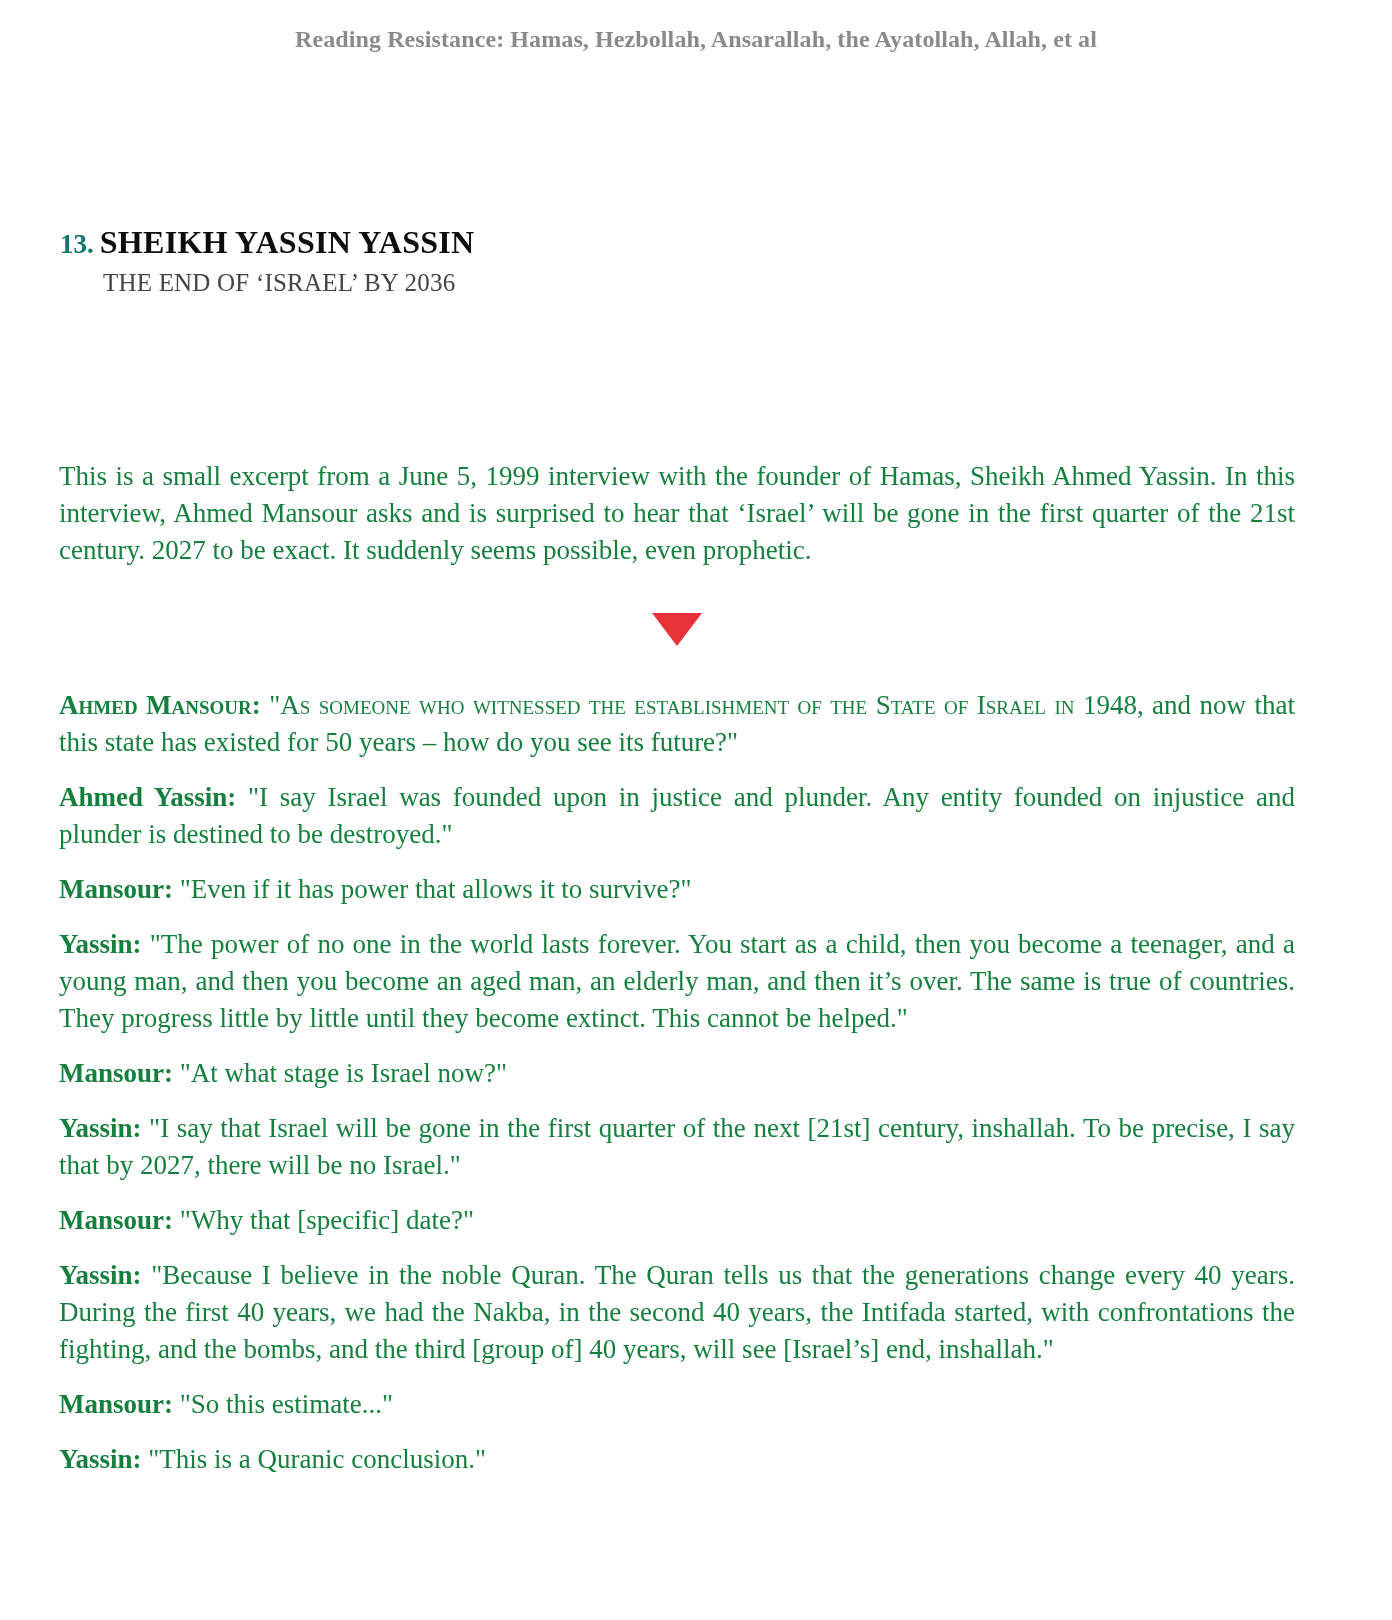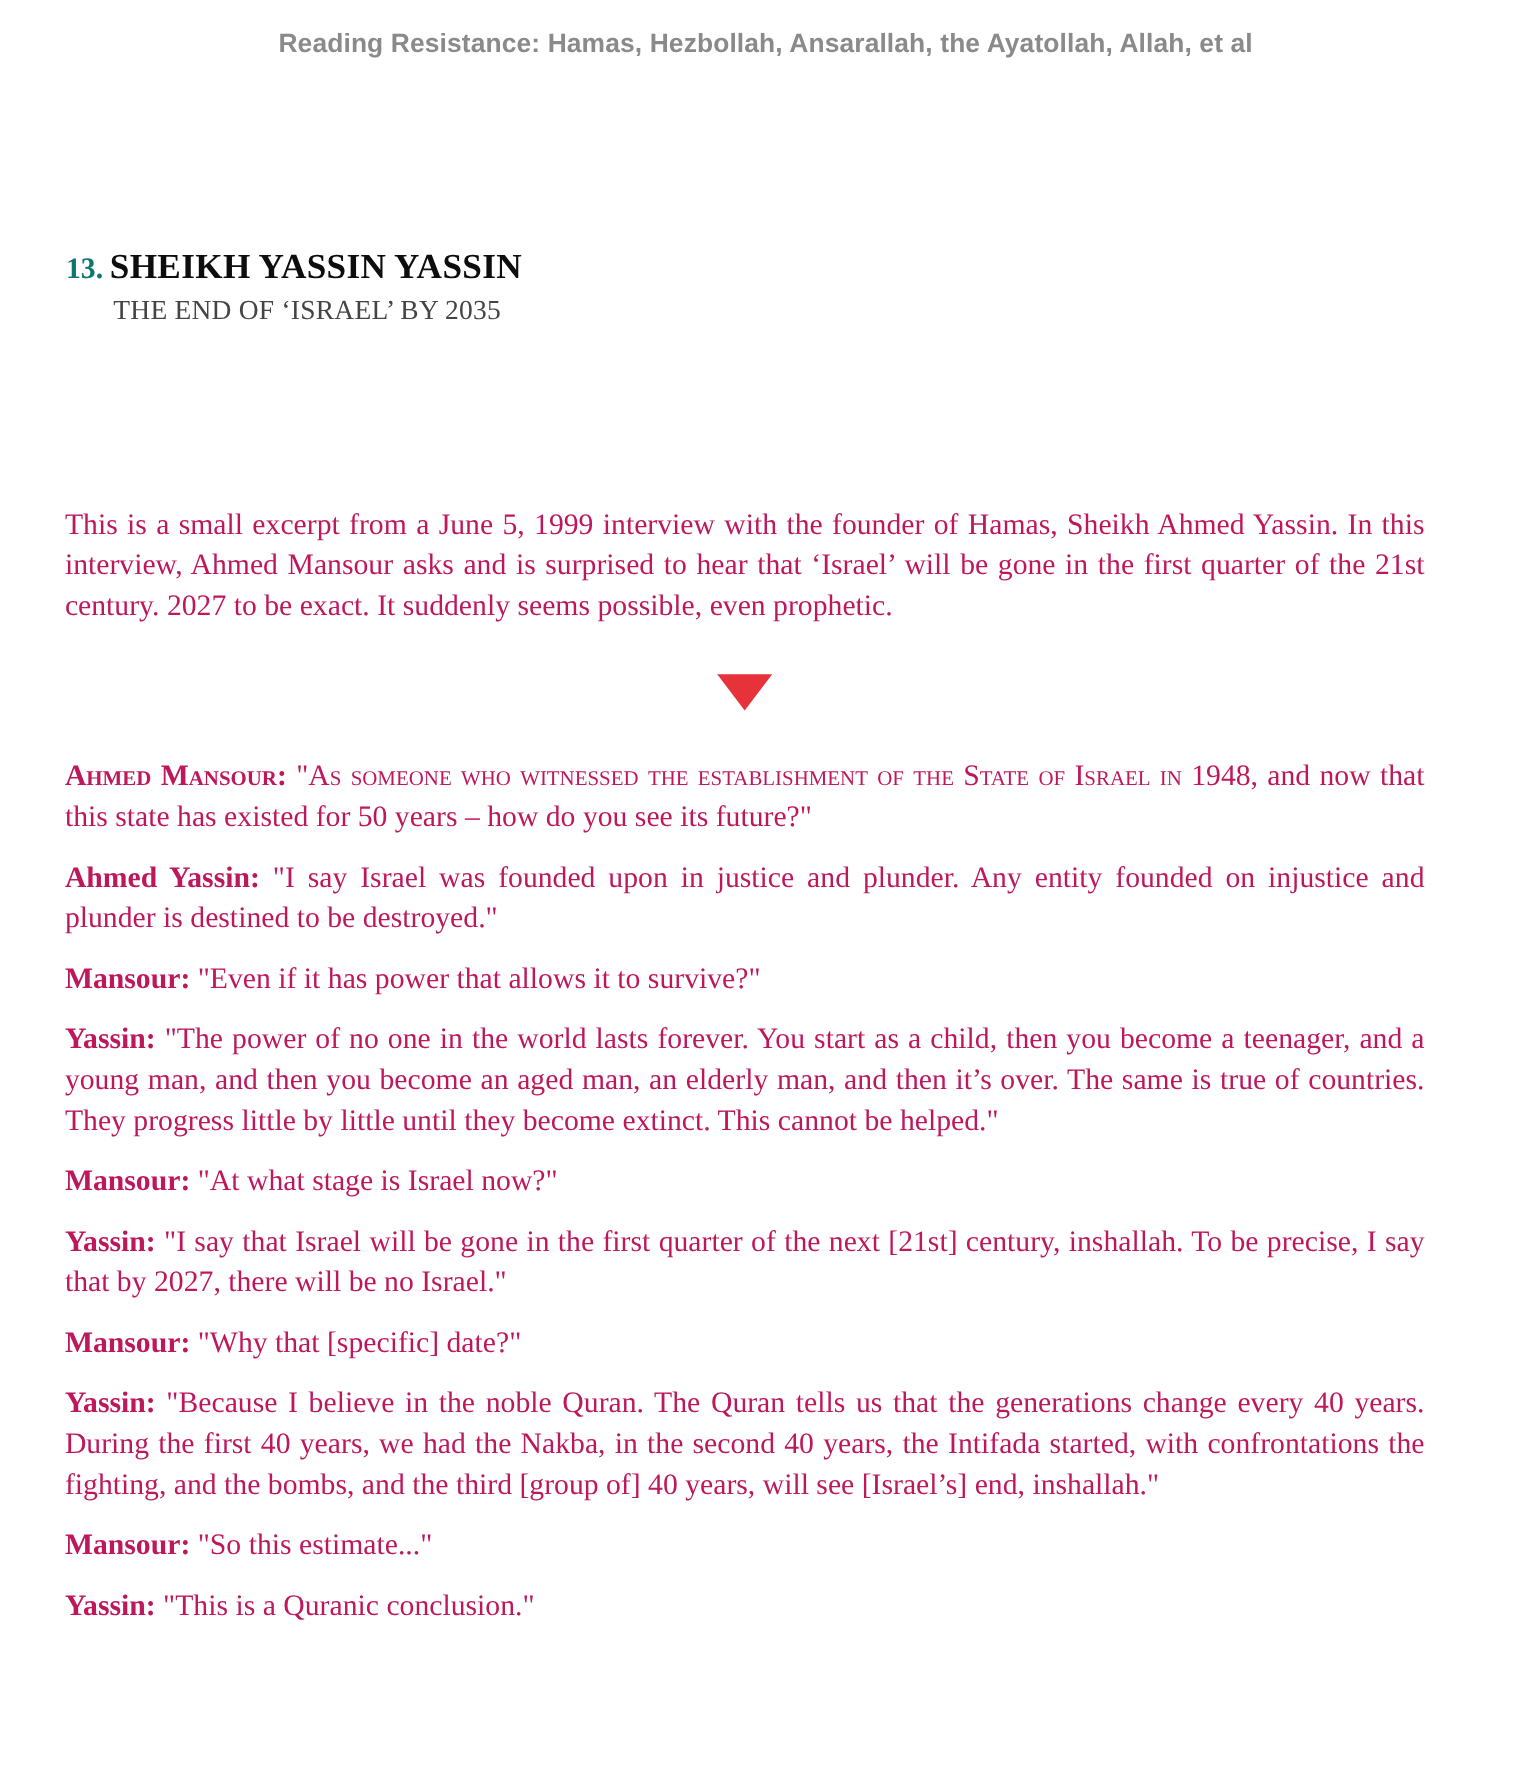--- a/index.html
+++ b/index.html
@@ -14,21 +14,21 @@
       overflow: hidden;
       color: #111111;
       font-family: "DejaVu Serif", "Liberation Serif", serif;
     }
     .running-header {
       position: absolute;
       top: 26px;
       left: 0;
       width: 1392px;
       text-align: center;
-      font-family: Liberation Sans, sans-serif;
+      font-family: Liberation Serif, serif;
       font-weight: bold;
       font-size: 24px;
       color: #8a8a8a;
       letter-spacing: 0.1px;
     }
     .chapter {
       position: absolute;
       top: 222px;
       left: 60px;
     }
@@ -59,21 +59,21 @@
       white-space: nowrap;
     }
     .content {
       position: absolute;
       top: 458px;
       left: 59px;
       width: 1236px;
       font-family: "Liberation Serif", "DejaVu Serif", serif;
       font-size: 27px;
       line-height: 37px;
-      color: #be185d;
+      color: #15803d;
       text-align: justify;
     }
     .content p {
       margin: 0;
     }
     .intro {
       margin-bottom: 0;
     }
     .divider {
       display: flex;
@@ -103,21 +103,21 @@
   </style>
 </head>
 <body>
 
 <div class="running-header" style="color: rgb(138, 138, 138);">Reading Resistance: Hamas, Hezbollah, Ansarallah, the Ayatollah, Allah, et al</div>
 
 <div class="chapter">
   <div class="chapter-title-row">
     <span class="chapter-number" style="color: #0f766e;">13.</span><span class="chapter-title">SHEIKH YASSIN YASSIN</span>
   </div>
-  <div class="chapter-subtitle">THE END OF ‘ISRAEL’ BY 2035</div>
+  <div class="chapter-subtitle">THE END OF ‘ISRAEL’ BY 2036</div>
 </div>
 
 <div class="content">
   <p class="intro">This is a small excerpt from a June 5, 1999 interview with the founder of Hamas, Sheikh Ahmed Yassin. In this interview, Ahmed Mansour asks and is surprised to hear that ‘Israel’ will be gone in the first quarter of the 21st century. 2027 to be exact. It suddenly seems possible, even prophetic.</p>
 
   <div class="divider">
     <div class="divider-icon" style="border-top-color: rgb(232, 50, 58);"></div>
   </div>
 
   <div class="dialogue">

